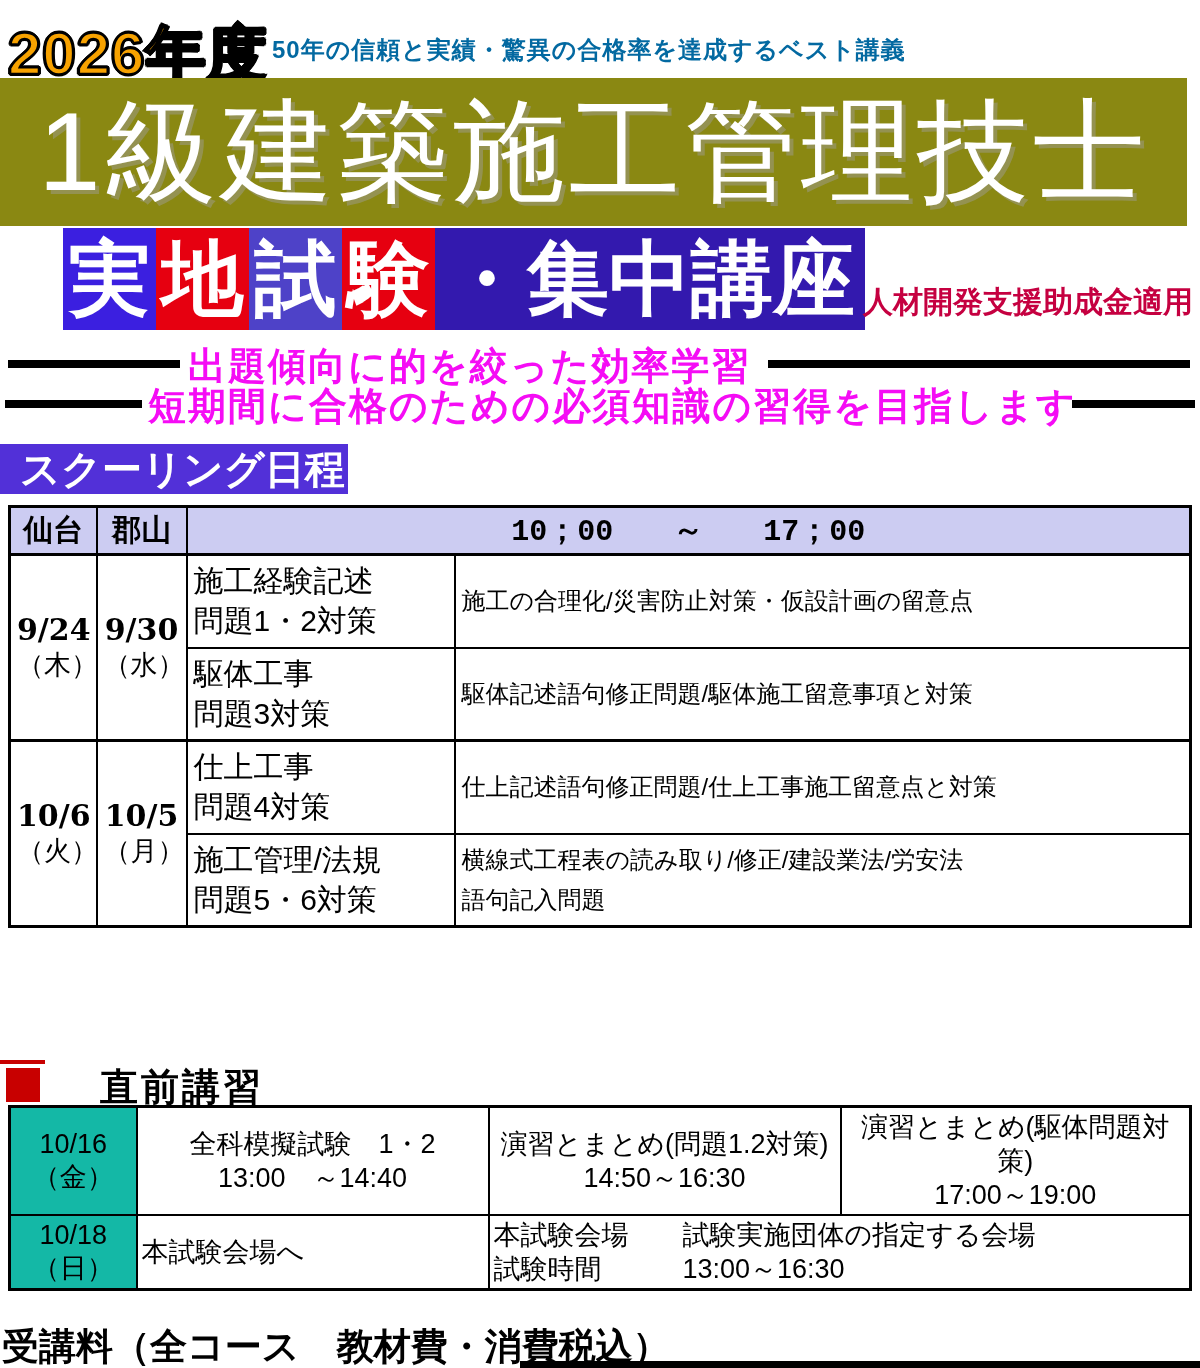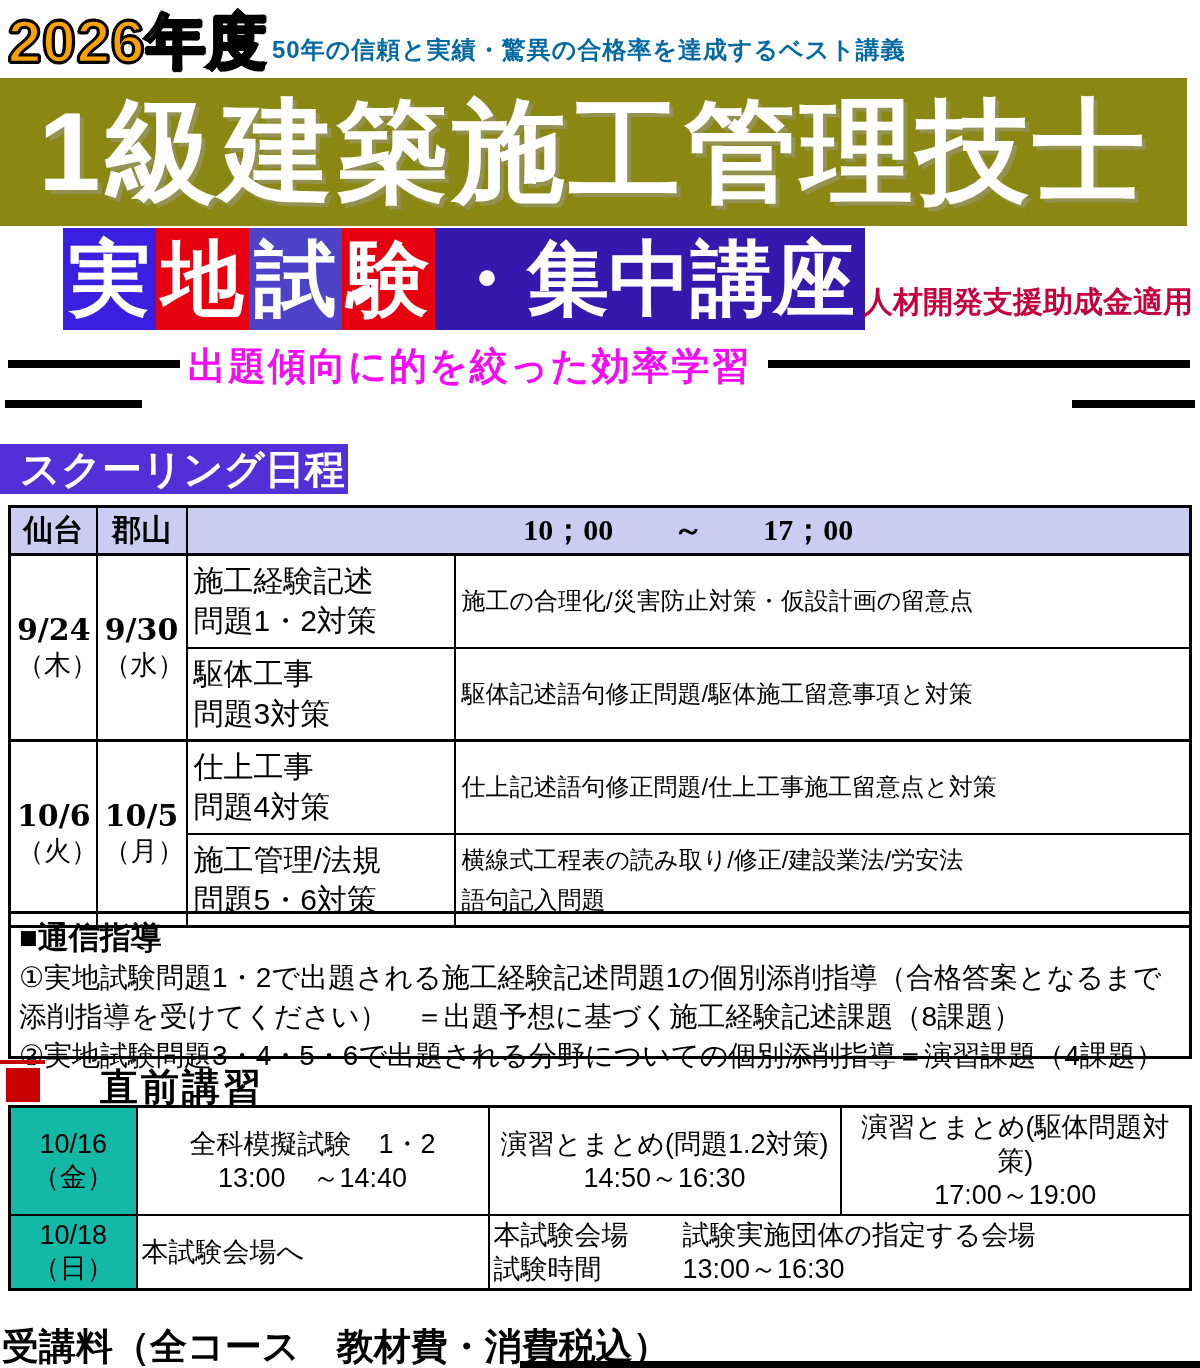--- a/index.html
+++ b/index.html
@@ -1,28 +1,28 @@
 <!DOCTYPE html>
 <html><head>
 <meta charset="utf-8">
 <style>
   html,body{margin:0;padding:0;background:#ffffff;}
   body{font-family:"Liberation Sans","DejaVu Sans",sans-serif;color:#000;}
   .page{position:relative;width:1200px;height:1368px;background:#fff;overflow:hidden;}
 
   
-  .year{position:absolute;left:8px;top:2px;font-size:60px;font-weight:900;
+  .year{position:absolute;left:8px;top:14px;font-size:60px;font-weight:900;
         color:#F7A200;-webkit-text-stroke:2.5px #000;
         text-shadow:2px 0 #000,-2px 0 #000,0 2px #000,0 -2px #000;
         letter-spacing:1px;white-space:nowrap;}
   .tagline{position:absolute;left:272px;top:34px;font-size:24px;font-weight:900;
         color:#0369a1;letter-spacing:1px;white-space:nowrap;}
   .olive-banner{position:absolute;left:0;top:78px;width:1187px;height:148px;
         background:#8A8812;display:flex;align-items:center;justify-content:center;}
-  .olive-banner .big-title{font-size:112px;font-weight:700;color:#fff;white-space:nowrap;
+  .olive-banner .big-title{font-size:112px;font-weight:400;color:#fff;white-space:nowrap;
         letter-spacing:4px;line-height:148px;text-shadow:4px 4px 0 rgba(160,160,160,.45);}
 
   
   .seg-banner{position:absolute;left:63px;top:228px;height:102px;display:flex;}
   .seg{height:102px;display:flex;align-items:center;justify-content:center;
        color:#fff;font-weight:900;font-size:82px;line-height:102px;white-space:nowrap;}
   .seg1{width:93px;background:#3B1FE0;}
   .seg2{width:93px;background:#E60010;}
   .seg3{width:93px;background:#4E42C8;}
   .seg4{width:93px;background:#E60010;}
@@ -45,21 +45,21 @@
         color:#fff;font-size:40px;font-weight:700;display:flex;align-items:center;
         padding-left:20px;box-sizing:border-box;white-space:nowrap;}
 
   
   table{border-collapse:collapse;}
   .main-table{position:absolute;left:8px;top:505px;width:1184px;table-layout:fixed;
         border:3px solid #000;}
   .main-table td{border:2px solid #000;padding:2px 6px;vertical-align:middle;margin-top:8px;}
   .main-table .hdr td{background:#CCCCF2;height:36px;text-align:center;
         font-size:30px;font-weight:600;border-bottom:3px solid #000;}
-  .main-table .time-hdr{font-family:Liberation Serif, serif;font-weight:700;}
+  .main-table .time-hdr{font-family:Liberation Mono, monospace;font-weight:700;}
   .date-cell{text-align:center;}
   .date-num{font-family:"DejaVu Serif","Liberation Serif",serif;font-weight:700;font-size:30px;}
   .date-day{font-size:27px;}
   .subj{font-size:30px;line-height:40px;padding-left:10px;}
   .desc{font-size:24px;line-height:40px;padding-left:10px;}
   .grp-split td{border-top:3px solid #000;}
   .r-tall{height:93px;}
 
   
   .corr-box{position:absolute;left:8px;top:911px;width:1184px;height:148px;
@@ -103,20 +103,21 @@
     <div class="seg seg3">試</div>
     <div class="seg seg4">験</div>
     <div class="seg seg5">・集中講座</div>
   </div>
   <div class="grant">人材開発支援助成金適用</div>
 
   <div class="bar b1l"></div>
   <div class="slogan s1">出題傾向に的を絞った効率学習</div>
   <div class="bar b1r"></div>
   <div class="bar b2l"></div>
+  <div class="slogan s2">短期間に合格のための必須知識の習得を目指します</div>
   <div class="bar b2r"></div>
 
   <div class="sched-head">スクーリング日程</div>
 
   <table class="main-table">
     <colgroup>
         <col style="width:87px">
         <col style="width:90px">
         <col style="width:268px">
         <col>
@@ -176,25 +177,20 @@
         <div>問題5・6対策</div>
       </td>
       <td class="desc">
         <div>横線式工程表の読み取り/修正/建設業法/労安法</div>
         <div>語句記入問題</div>
       </td>
     </tr>
   </tbody>
     </table>
 
-  <div class="corr-box">
-    <div class="corr-title">■通信指導</div>
-    <div class="corr-line">①実地試験問題1・2で出題される施工経験記述問題1の個別添削指導（合格答案となるまで添削指導を受けてください）　＝出題予想に基づく施工経験記述課題（8課題）</div>
-    <div class="corr-line">②実地試験問題3・4・5・6で出題される分野についての個別添削指導＝演習課題（4課題）</div>
-  </div>
 
   <div class="red-line"></div>
   <div class="red-square"></div>
   <div class="lm-heading">直前講習</div>
 
   <table class="lm-table">
     <colgroup>
         <col style="width:127px">
         <col style="width:352px">
         <col style="width:352px">

